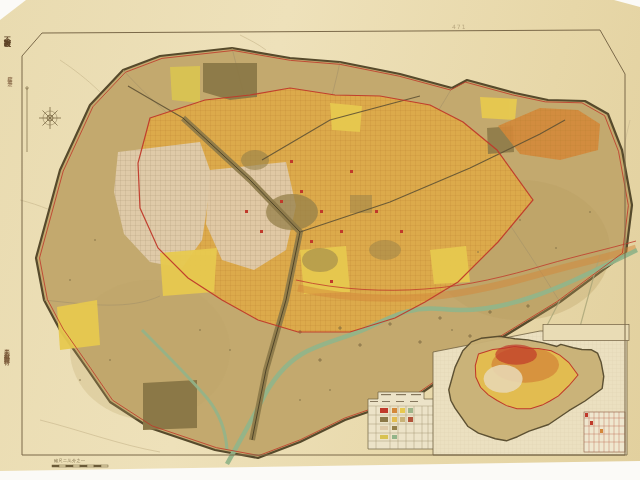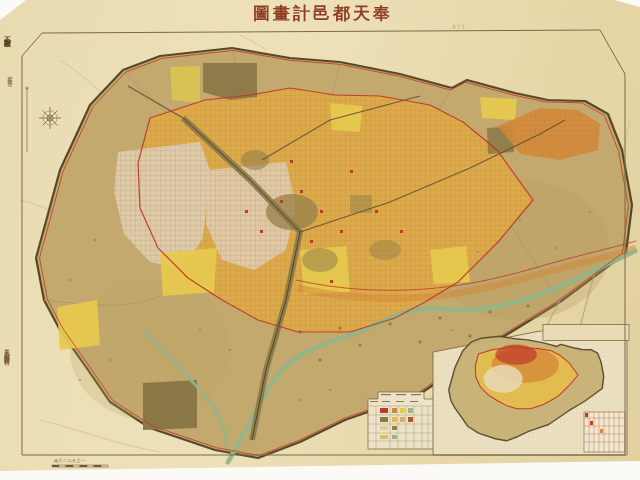--- a/index.html
+++ b/index.html
@@ -254,21 +254,20 @@
       <rect x="101" y="465" width="7" height="2" fill="#e6d8ab"></rect>
     </g>
 
     <g fill="#fbfaf7">
       <polygon points="0,0 26,0 0,20"></polygon>
       <polygon points="614,0 640,0 640,7"></polygon>
       <polygon points="0,471 640,461 640,480 0,480"></polygon>
     </g>
   </svg>
 
-  <div class="txt" id="map-title">奉天都邑計畫圖</div>
   <div class="txt vert" id="no-repro">不許複製</div>
   <div class="txt vert" id="scale-note">縮尺一萬分之一</div>
   <div class="txt vert" id="imprint">奉天市公署都邑計畫課發行</div>
   <div class="txt" id="sheet-mark">471</div>
   <div class="txt" id="scalebar-label">縮尺二萬分之一</div>
   <div id="inset-label">
     <span class="small">縮尺二十萬分之一</span>
     <span class="big">奉天附近圖</span>
   </div>
 </div>

